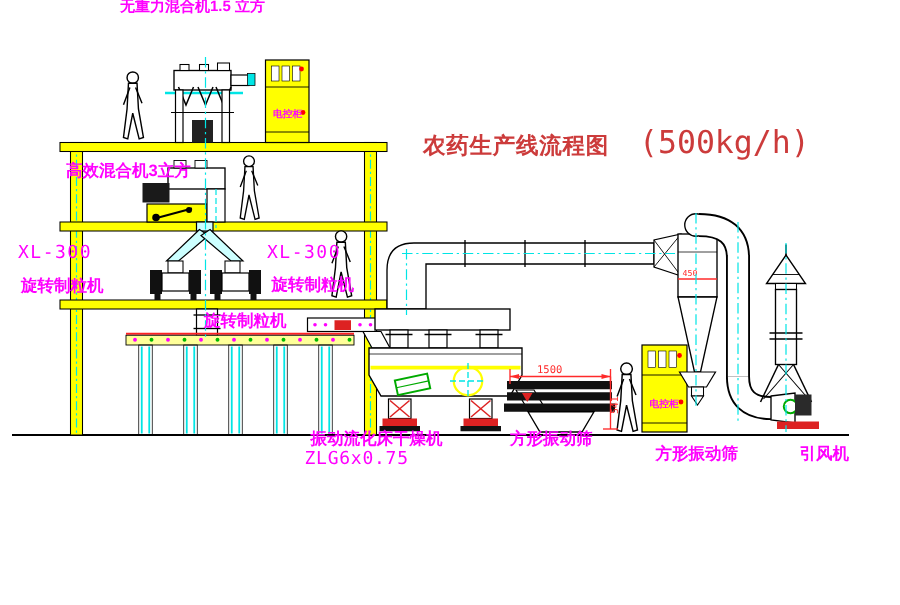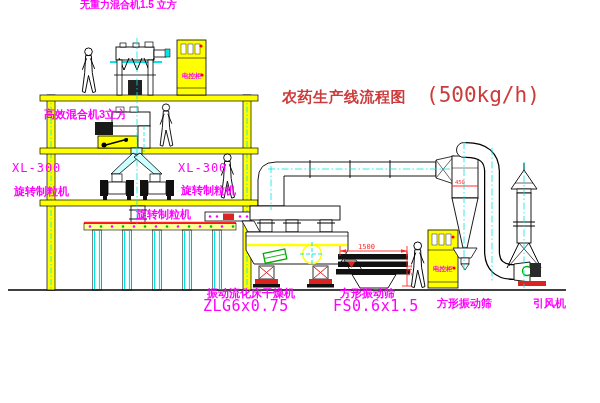--- a/index.html
+++ b/index.html
@@ -2,21 +2,21 @@
 <html><head>
 <meta charset="utf-8">
 <style>
   html,body{margin:0;padding:0;background:#fff;}
   .canvas{position:relative;width:600px;height:403px;background:#ffffff;overflow:hidden;
           font-family:"Liberation Sans",sans-serif;}
   .canvas svg{position:absolute;left:0;top:0;}
   .lbl{position:absolute;color:#ff00ff;font-weight:bold;white-space:nowrap;line-height:1;}
   .lbl-sm{font-size:11px;}
   .lbl-model{font-family:"DejaVu Sans Mono",monospace;font-weight:400;font-size:12px;letter-spacing:1px;}
-  .lbl-model-md{font-family:"DejaVu Sans Mono",monospace;font-weight:400;font-size:15px;letter-spacing:0.5px;}
+  .lbl-model-md{font-family:"DejaVu Sans Mono",monospace;font-weight:400;font-size:12px;letter-spacing:0.5px;}
   .title{position:absolute;left:282px;top:46px;display:flex;align-items:baseline;gap:20px;color:#cc3b3b;white-space:nowrap;}
   .title .cn{font-size:15px;font-weight:bold;letter-spacing:0.5px;}
   .title .cap{font-family:"DejaVu Sans Mono",monospace;font-size:21px;font-weight:400;margin-top:37px;}
   svg text{font-family:"DejaVu Sans Mono",monospace;}
   svg text.mag{font-family:"Liberation Sans",sans-serif;font-weight:bold;}
 </style>
 </head>
 <body>
 
 <div class="canvas">
@@ -303,18 +303,17 @@
 
 <div class="lbl lbl-model" style="left:178px;top:162px;">XL-300</div>
 <div class="lbl lbl-sm" style="left:181px;top:185px;">旋转制粒机</div>
 
 <div class="lbl lbl-sm" style="left:136px;top:209px;">旋转制粒机</div>
 
 <div class="lbl lbl-sm" style="left:207px;top:288px;">振动流化床干燥机</div>
 <div class="lbl lbl-model-md" style="left:203px;top:299px;">ZLG6x0.75</div>
 
 <div class="lbl lbl-sm" style="left:340px;top:288px;">方形振动筛</div>
-<div class="lbl lbl-model-md" style="left:333px;top:299px;">FS0.6x1.5</div>
 
 <div class="lbl lbl-sm" style="left:437px;top:298px;">方形振动筛</div>
 <div class="lbl lbl-sm" style="left:505px;top:298px;margin-left:28px;">引风机</div>
 
 </div>
 
 </body></html>

